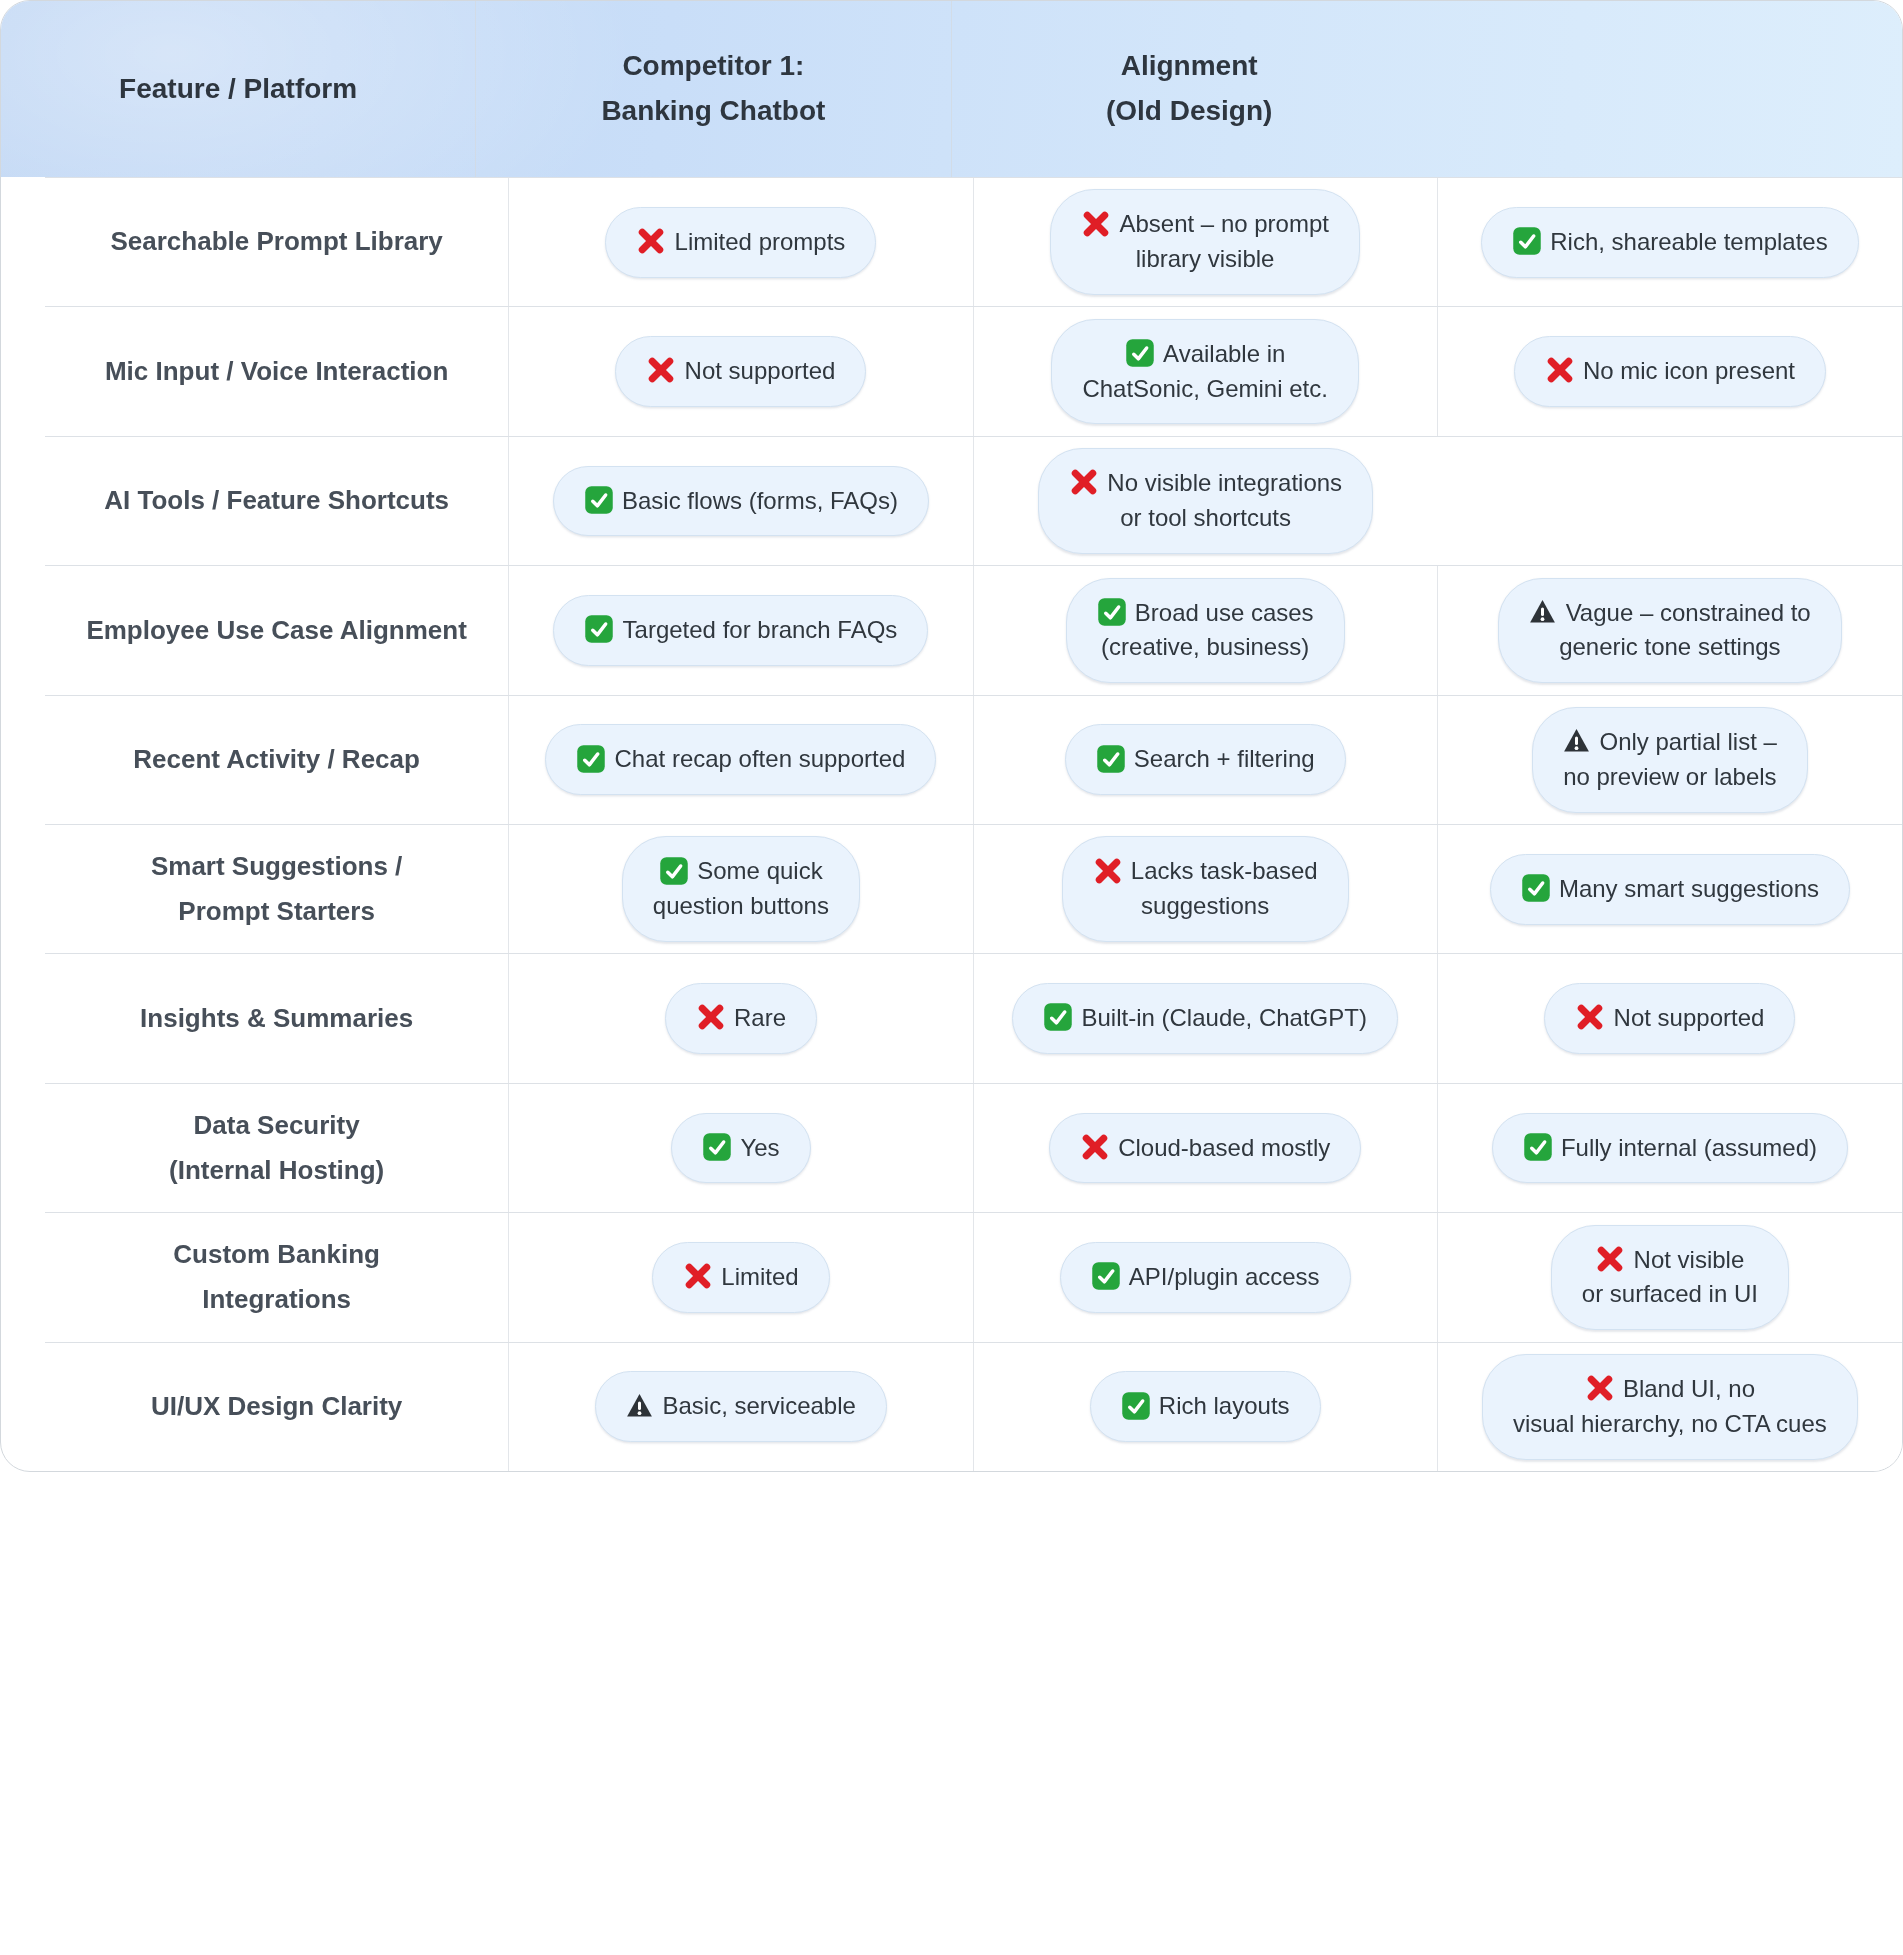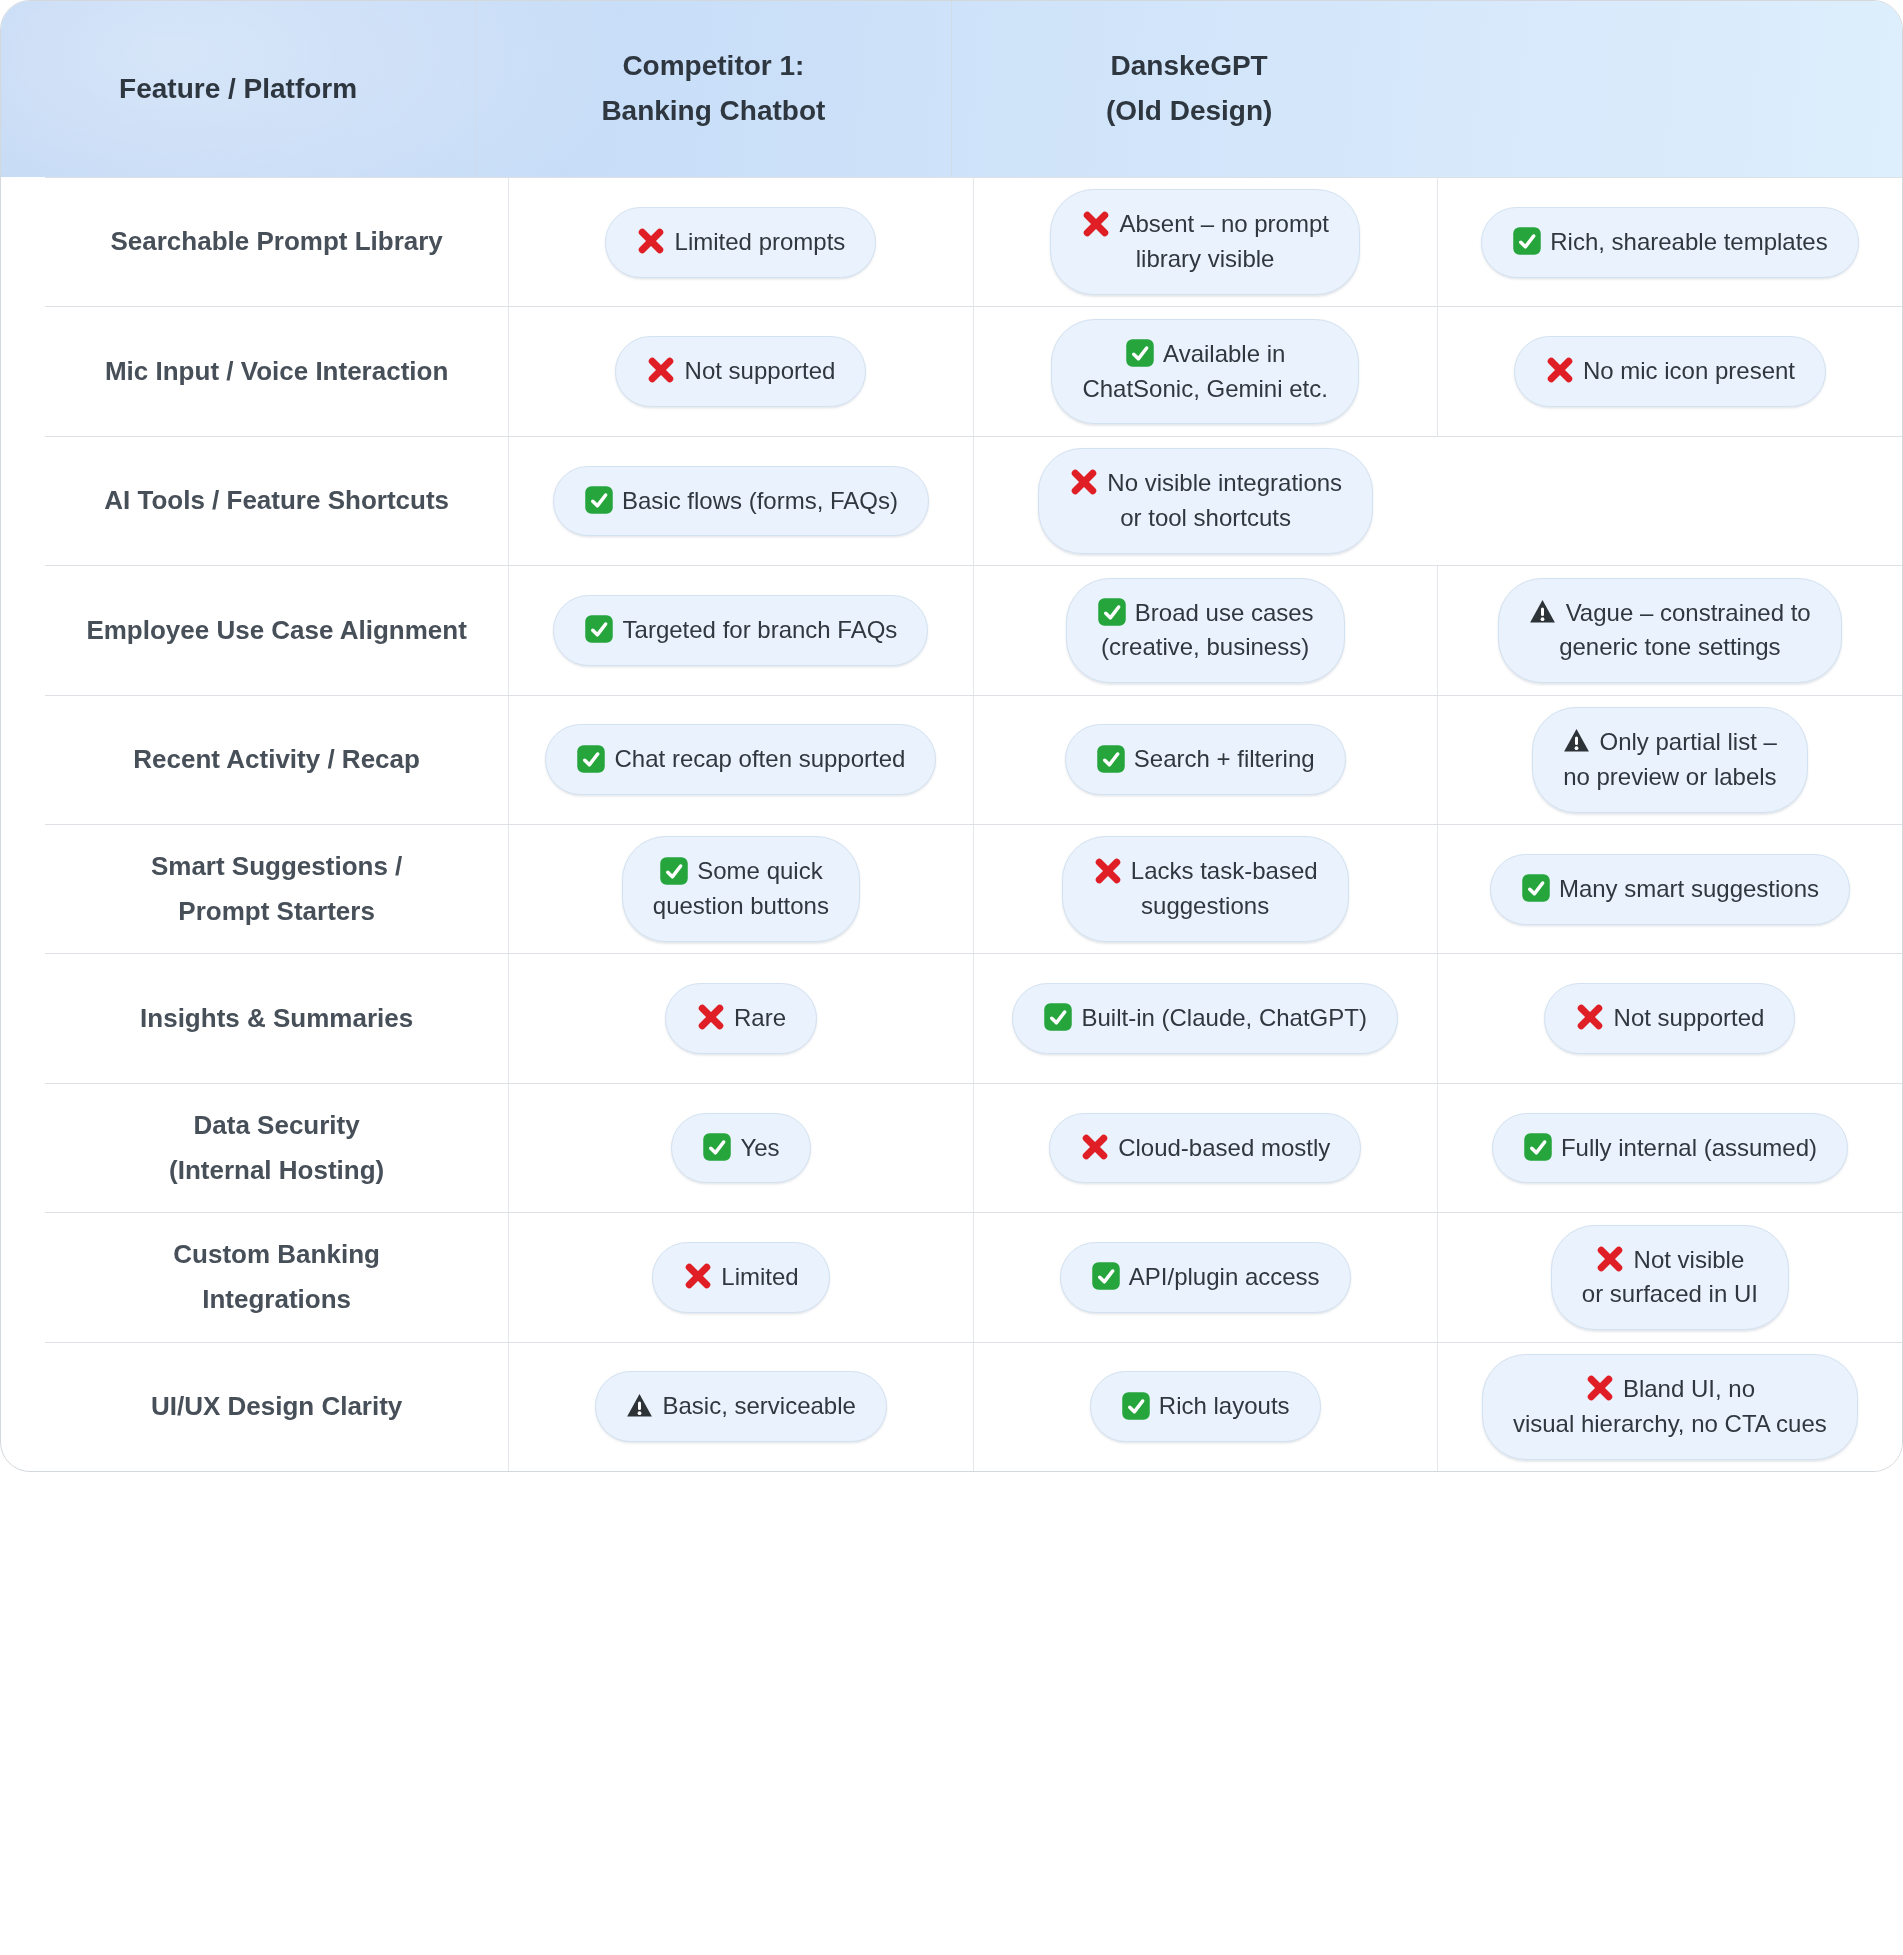--- a/index.html
+++ b/index.html
@@ -77,21 +77,21 @@
       </div>
     </div>
     <div class="hcell">
       <div>
         <span class="hl">Competitor 1:</span>
         <span class="hl">Banking Chatbot</span>
       </div>
     </div>
     <div class="hcell">
       <div>
-        <span class="hl">DanskeGPT</span>
+        <span class="hl">Alignment</span>
         <span class="hl">(Old Design)</span>
       </div>
     </div>
   </div>
   <div class="rows" id="rows">
       <div class="row">
         <div class="cell feature">Searchable Prompt Library</div>
         <div class="cell">
           <span class="pill"><svg class="ic" width="30" height="30" viewBox="0 0 36 36">
               <g stroke="#e01e26" stroke-width="8.4" stroke-linecap="round">

